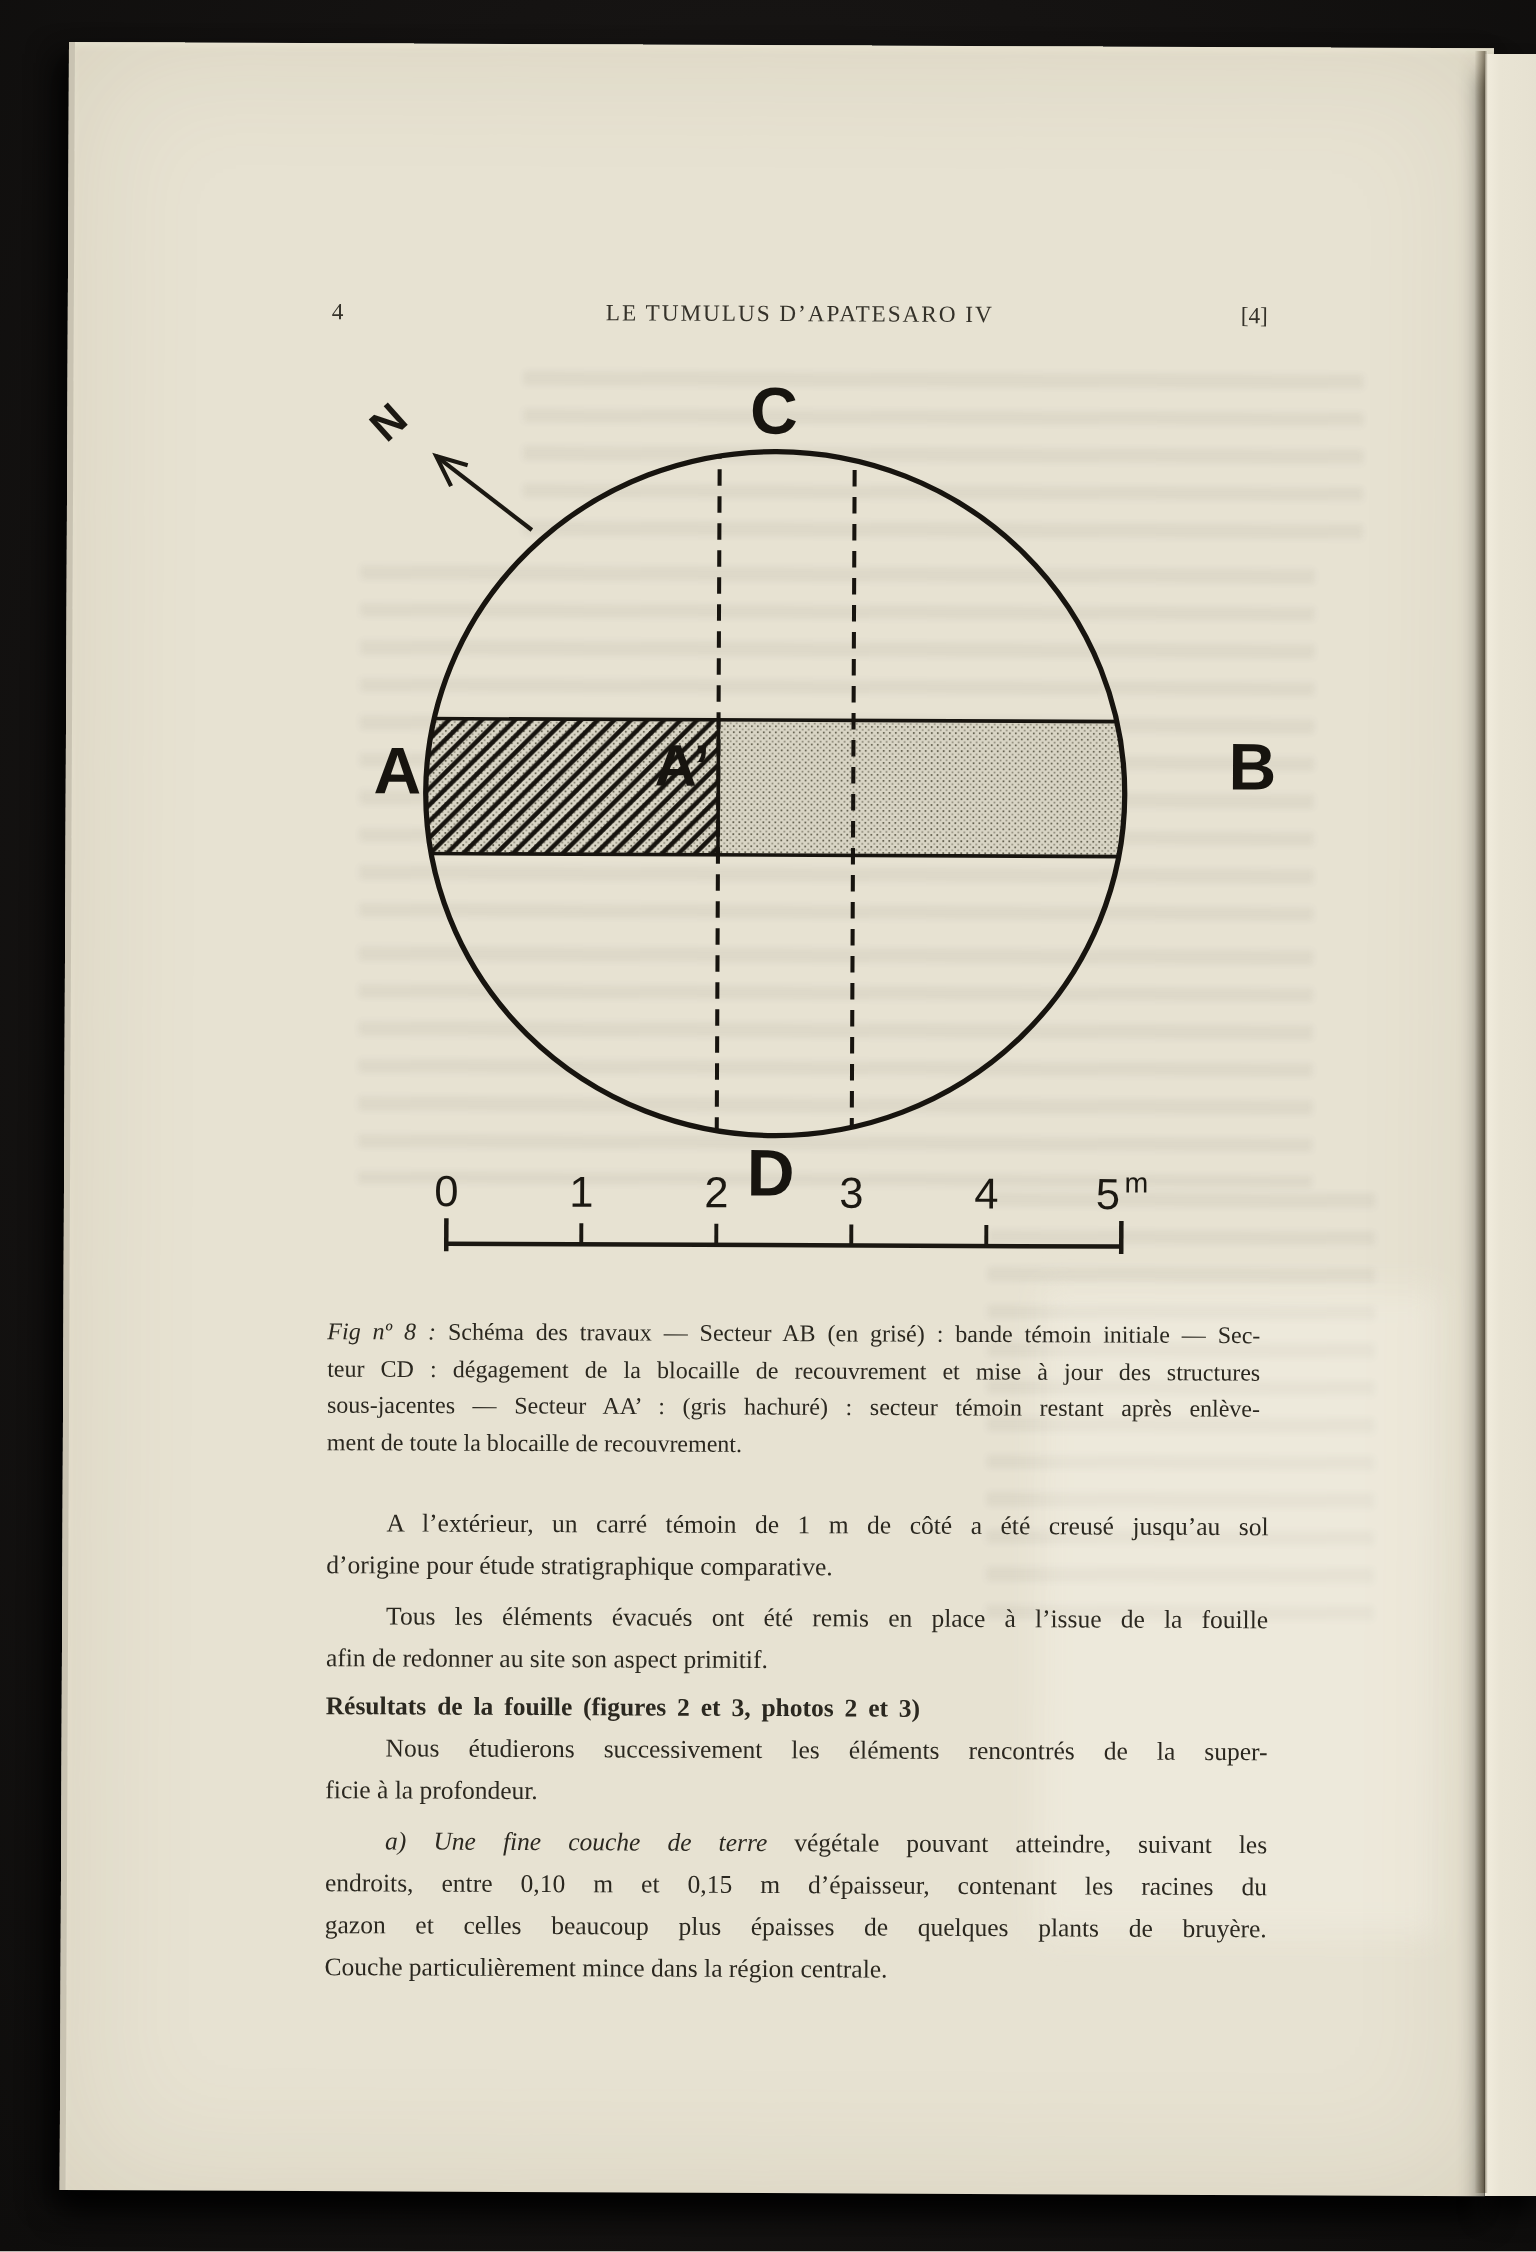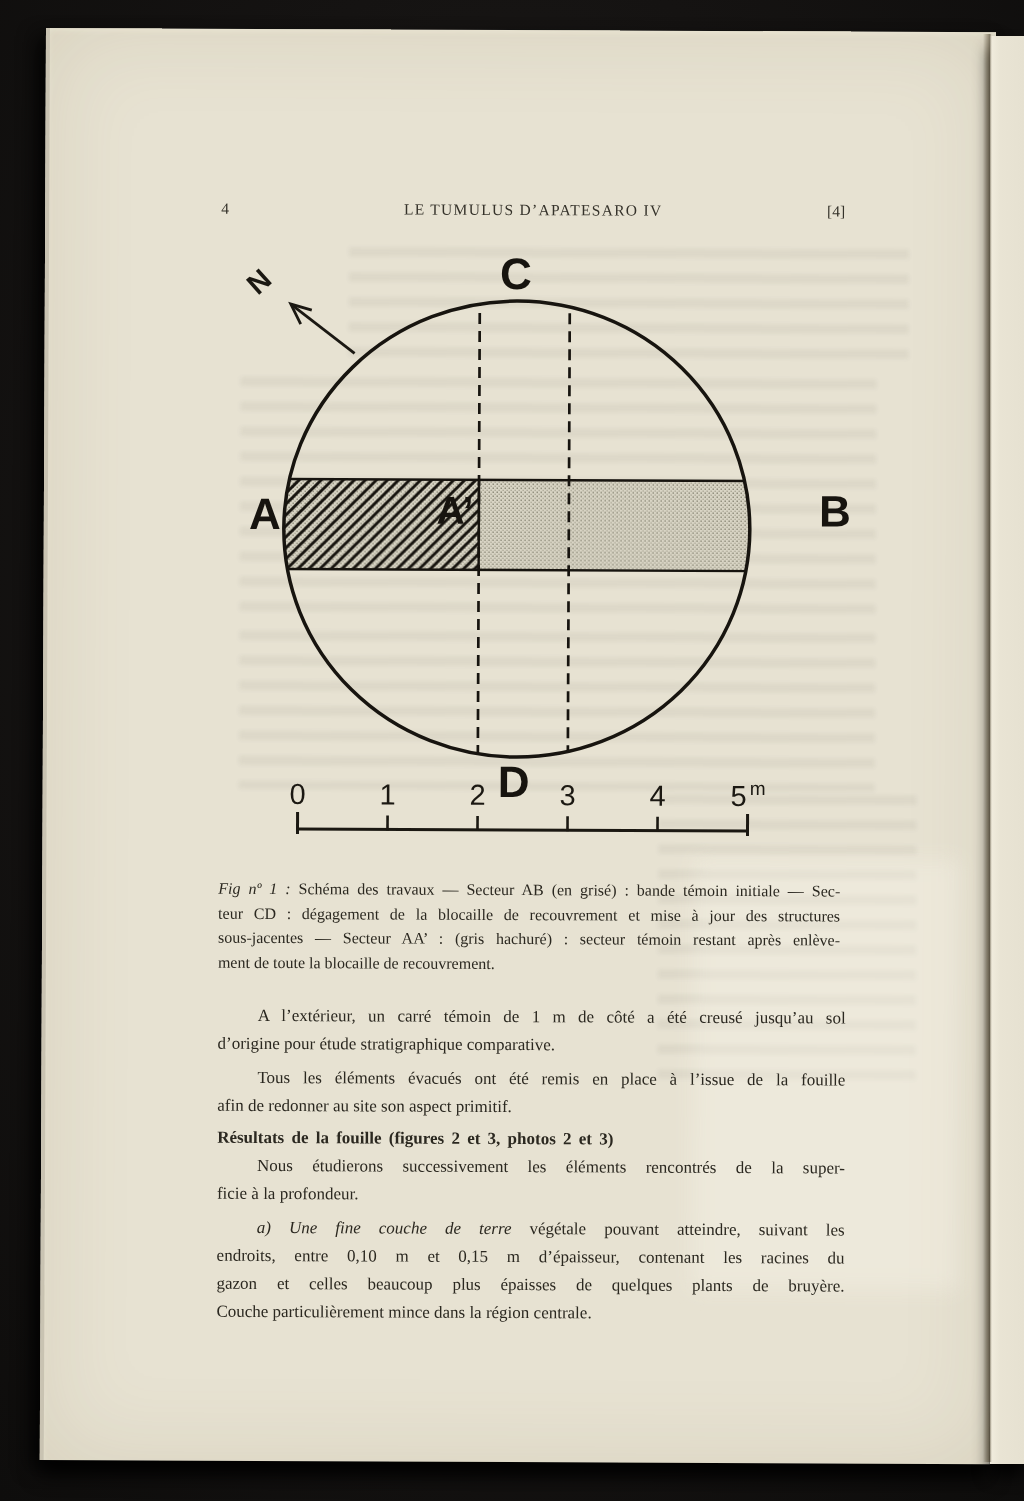--- a/index.html
+++ b/index.html
@@ -160,21 +160,21 @@
           <text x="287" y="558" text-anchor="middle" class="fig-num">2</text>
           <text x="377" y="558" text-anchor="middle" class="fig-num">3</text>
           <text x="467" y="558" text-anchor="middle" class="fig-num">4</text>
           <text x="548" y="558" text-anchor="middle" class="fig-num">5</text>
           <text x="559" y="547" text-anchor="start" class="fig-unit">m</text>
         </g>
       </svg>
     </div>
 
     <div class="caption">
-      <div class="cap-line"><span class="ital">Fig nº 1 :</span><span> Schéma des travaux — Secteur AB (en grisé) : bande témoin initiale — Sec-</span></div>
+      <div class="cap-line"><span class="ital">Fig nº 8 :</span><span> Schéma des travaux — Secteur AB (en grisé) : bande témoin initiale — Sec-</span></div>
       <div class="cap-line">teur CD : dégagement de la blocaille de recouvrement et mise à jour des structures</div>
       <div class="cap-line">sous-jacentes — Secteur AA’ : (gris hachuré) : secteur témoin restant après enlève-</div>
       <div class="cap-line cap-last">ment de toute la blocaille de recouvrement.</div>
     </div>
 
     <div class="bodytext">
       <div class="line j ind">A l’extérieur, un carré témoin de 1 m de côté a été creusé jusqu’au sol</div>
       <div class="line last">d’origine pour étude stratigraphique comparative.</div>
 
       <div class="line j ind p-gap">Tous les éléments évacués ont été remis en place à l’issue de la fouille</div>

